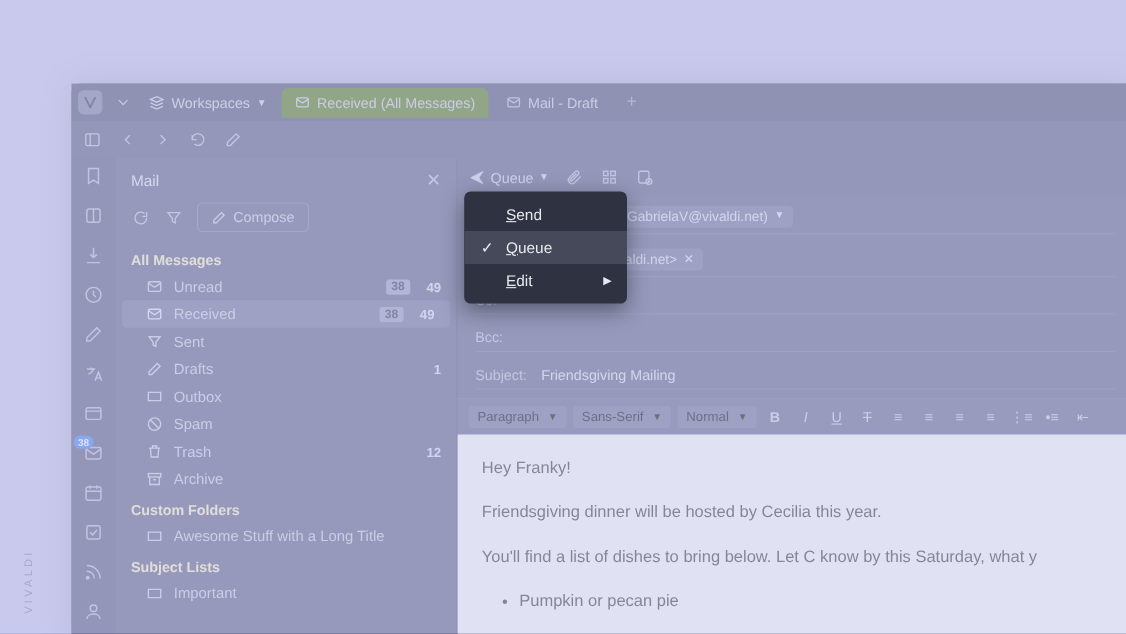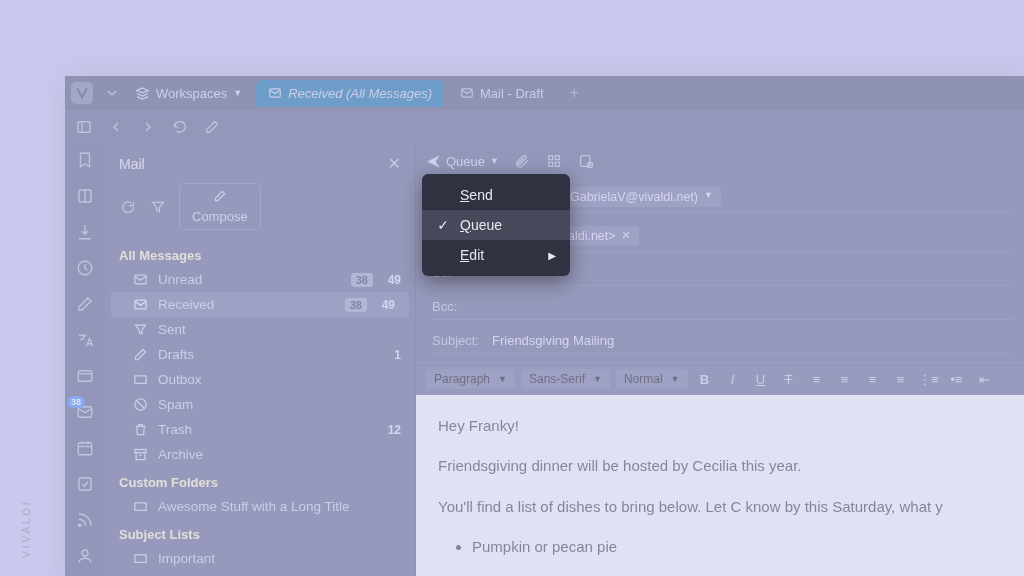--- a/index.html
+++ b/index.html
@@ -44,21 +44,21 @@
     display: flex; align-items: center; gap: 6px;
     padding: 4px 10px; border-radius: 5px; color: #d5d8e6;
     cursor: pointer;
   }
   .tab {
     display: flex; align-items: center; gap: 6px;
     padding: 6px 12px; border-radius: 6px 6px 0 0;
     color: #cfd2e2; cursor: pointer;
     font-size: 13px;
   }
-  .tab.active { background: #0369a1; font-style: italic; }
+  .tab.active { background: #4d7c0f; }
   .newtab { padding: 6px 10px; color: #9da2bc; cursor: pointer; font-size: 16px; }
   .toolbar {
     display: flex; align-items: center;
     height: 34px; padding: 0 10px; gap: 14px;
     background: #565c7e;
   }
   .tbicon { width: 18px; height: 18px; color: #bfc3d6; cursor: pointer; display:inline-flex; align-items:center; justify-content:center; }
   .tbicon svg { width: 16px; height: 16px; stroke: currentColor; fill: none; stroke-width: 1.8; }
   .body { flex: 1; display: flex; min-height: 0; }
   .railbar {
@@ -84,21 +84,21 @@
   }
   .sb-title { font-size: 14px; color: #e6e8f2; }
   .sb-close { color: #c0c3d6; cursor: pointer; font-size: 16px; }
   .sb-actions {
     display: flex; align-items: center; gap: 12px;
     padding: 0 14px 10px 14px;
   }
   .compose-btn {
     display: flex; align-items: center; gap: 6px;
     padding: 5px 12px; border: 1px solid #7a80a0; border-radius: 5px;
-    color: #d2d5e4; cursor: pointer; font-size: 13px; flex-direction: column;
+    color: #d2d5e4; cursor: pointer; font-size: 13px;
   }
   .sb-section {
     padding: 8px 14px 4px 14px;
     font-weight: 700; color: #fef9c3; font-size: 13px;
   }
   .sb-item {
     display: flex; align-items: center;
     padding: 5px 14px 5px 28px;
     gap: 10px; cursor: pointer;
     font-size: 13.5px; color: #cfd2e2;

